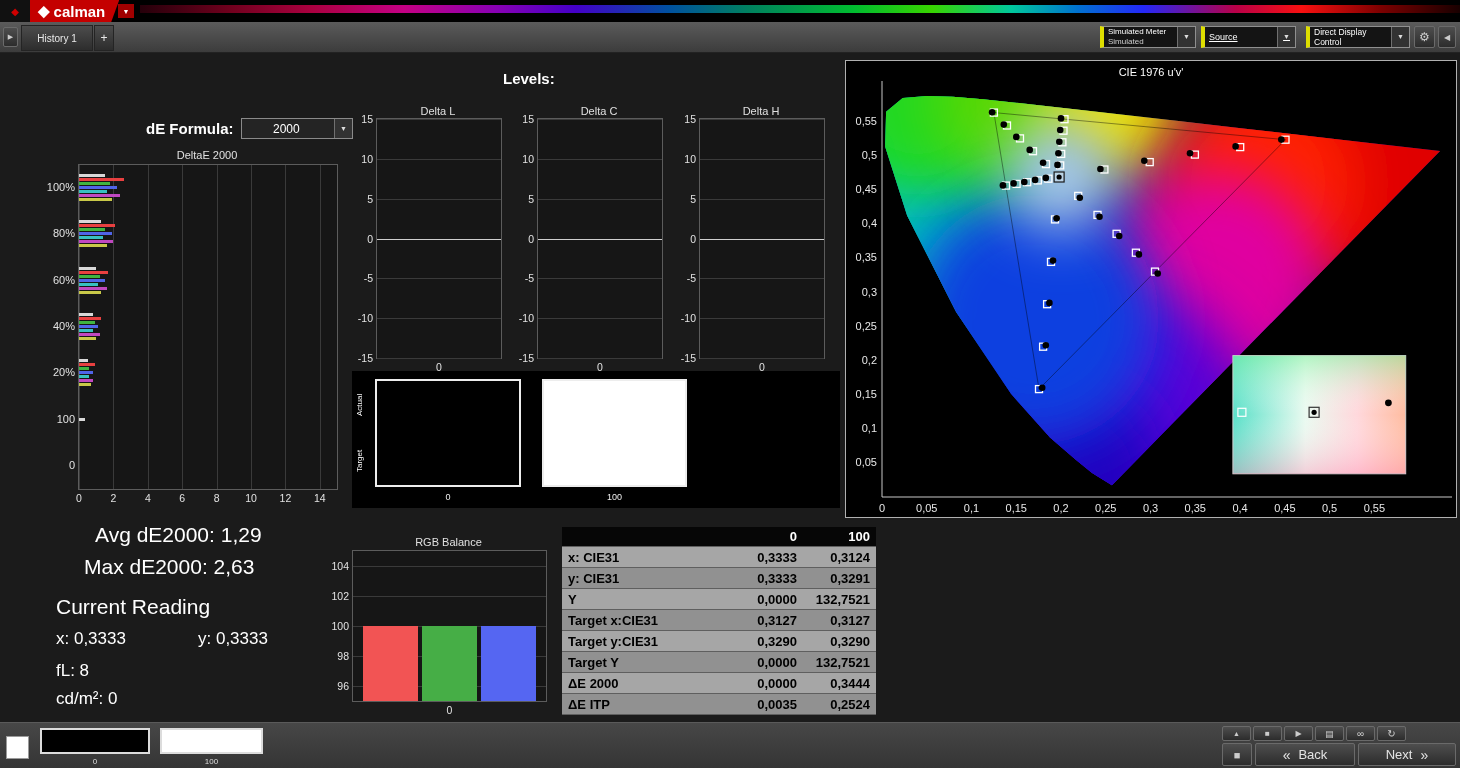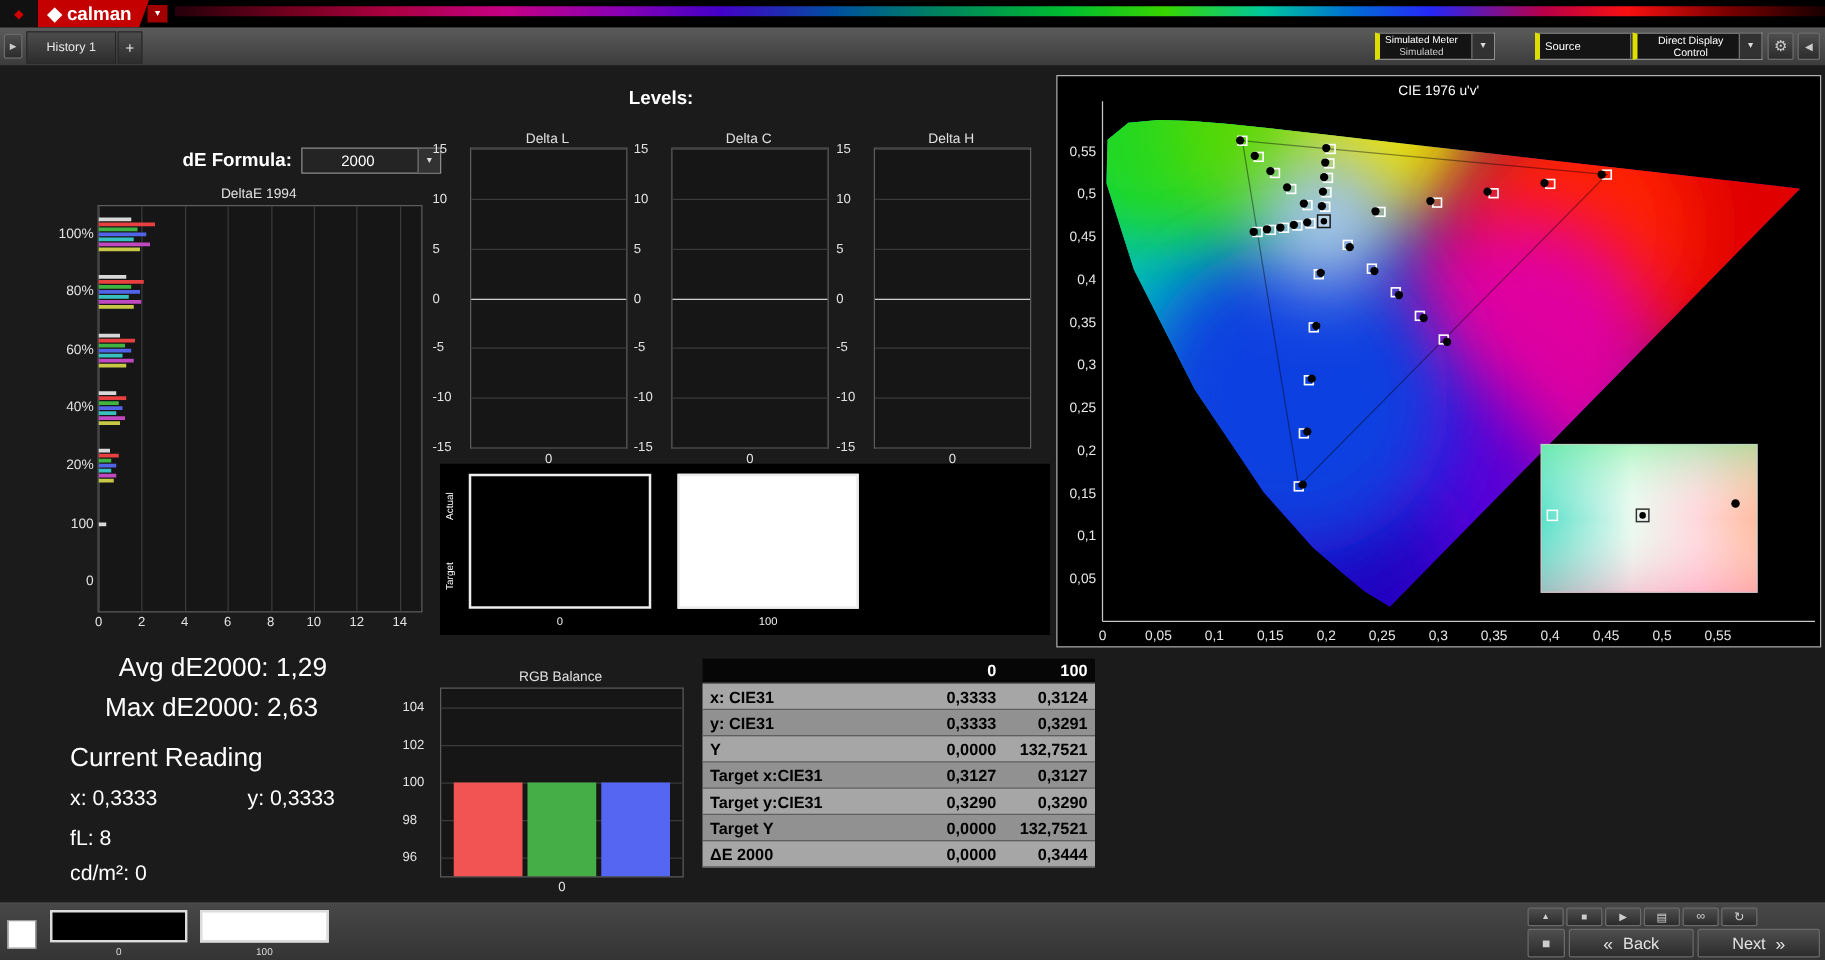--- a/index.html
+++ b/index.html
@@ -7,42 +7,42 @@
 
   
   #topbar{position:absolute;left:0;top:0;width:1460px;height:22px;background:#000;}
   #spectrum{position:absolute;left:140px;right:0;top:5px;height:8px;
     background:linear-gradient(90deg,#25000a 0%,#72001e 7%,#aa0040 13%,#c40084 20%,#8800b4 27%,#4400c8 33%,#0050a0 40%,#008060 46%,#00bc30 54%,#38d400 60%,#00c89c 66%,#0072d0 71%,#2428f8 76%,#b80048 83%,#f81010 88%,#7c0000 94%,#180000 100%);}
   #logo-chip{position:absolute;left:0;top:0;width:30px;height:22px;background:#111;display:flex;align-items:center;justify-content:center;color:#d00000;font-size:10px;}
   #logo{position:absolute;left:30px;top:0;height:22px;padding:0 14px 0 8px;background:#c40000;color:#fff;display:flex;align-items:center;gap:4px;font-size:15px;font-weight:bold;clip-path:polygon(0 0,100% 0,91% 100%,0 100%);}
   #logo-menu{position:absolute;left:118px;top:4px;width:16px;height:14px;background:#a00000;color:#fff;font-size:7px;display:flex;align-items:center;justify-content:center;}
 
   
-  #tabbar{position:absolute;left:0;top:22px;width:1460px;height:30px;background:linear-gradient(#5b5b5b,#3c3c3c);border-bottom:1px solid #222;text-align:center;}
+  #tabbar{position:absolute;left:0;top:22px;width:1460px;height:30px;background:linear-gradient(#5b5b5b,#3c3c3c);border-bottom:1px solid #222;}
   #tab-nav{position:absolute;left:3px;top:4px;width:15px;height:20px;}
   .tab{position:absolute;top:3px;height:26px;box-sizing:border-box;background:linear-gradient(#4c4c4c,#2d2d2d);border:1px solid #242424;color:#e8e8e8;font-size:10px;display:flex;align-items:center;justify-content:center;}
   .tbtn{position:absolute;top:4px;height:22px;box-sizing:border-box;background:#141414;border:1px solid #8f8f8f;border-left:4px solid #dede00;color:#fff;display:flex;align-items:center;padding-left:4px;font-size:8px;line-height:1.2;cursor:default;}
   .ddarrow{margin-left:auto;align-self:stretch;display:flex;align-items:center;padding:0 5px;border-left:1px solid #707070;font-size:7px;color:#ddd;background:#323232;}
   .sqbtn{background:linear-gradient(#4e4e4e,#2c2c2c);border:1px solid #6a6a6a;color:#ccc;display:flex;align-items:center;justify-content:center;border-radius:2px;box-sizing:border-box;}
 
   
   #page-title{position:absolute;left:52px;top:60px;font-size:30px;color:#fff;letter-spacing:0.5px;}
   .lbl{position:absolute;color:#fff;font-weight:bold;font-size:15px;}
   .dd{position:absolute;display:flex;align-items:center;background:#242424;border:1px solid #8a8a8a;color:#fff;font-size:12px;padding-left:6px;height:21px;box-sizing:border-box;}
 
   
   .plot{position:absolute;border:1px solid #5c5c5c;background:#161616;}
   .ctitle{position:absolute;text-align:center;font-size:11px;color:#e0e0e0;}
   .vgrid{position:absolute;top:0;bottom:0;width:1px;background:#3a3a3a;}
   .hgrid{position:absolute;left:0;right:0;height:1px;background:#3a3a3a;}
   .zline{position:absolute;left:0;right:0;height:1px;background:#cfcfcf;}
   .hbar{position:absolute;left:0;height:3px;}
   .bar{position:absolute;bottom:0;}
   .catlab{position:absolute;left:-42px;width:38px;text-align:right;font-size:11px;color:#e2e2e2;}
-  .yticklab{position:absolute;left:-31px;width:27px;font-size:10.5px;color:#e2e2e2;}
+  .yticklab{position:absolute;left:-31px;width:27px;text-align:right;font-size:10.5px;color:#e2e2e2;}
   .xticklab{position:absolute;top:100%;margin-top:3px;width:24px;text-align:center;font-size:10.5px;color:#e2e2e2;}
 
   
   #swatch-panel{position:absolute;left:352px;top:371px;width:488px;height:137px;background:#000;}
   .vlabel{position:absolute;left:3px;width:12px;color:#fff;font-size:8px;writing-mode:vertical-rl;transform:rotate(180deg);text-align:center;}
   .big-swatch{position:absolute;top:8px;height:108px;box-sizing:border-box;border:2px solid #ededed;}
   .swatch-cap{position:absolute;top:121px;font-size:9px;color:#eee;text-align:center;}
 
   
   #cie-panel{position:absolute;left:845px;top:60px;width:612px;height:458px;background:#000;border:1px solid #b0b0b0;box-sizing:border-box;}
@@ -87,21 +87,21 @@
     <div class="tab" style="left:21px;width:72px;">History 1</div>
     <div class="tab" style="left:94px;width:20px;font-size:12px;">+</div>
 
     <div class="tbtn" style="left:1100px;width:96px;">
       <span style="display:flex;flex-direction:column;">
         <span>Simulated Meter</span>
         <span style="color:#cfcfcf">Simulated</span>
       </span>
       <span class="ddarrow">▼</span>
     </div>
-    <div class="tbtn" style="left:1228px;width:95px;font-size:9px;">
+    <div class="tbtn" style="left:1201px;width:95px;font-size:9px;text-decoration:underline;">
       <span>Source</span>
       <span class="ddarrow">▼</span>
     </div>
     <div class="tbtn" style="left:1306px;width:104px;font-size:8.5px;">
       <span>Direct Display Control</span>
       <span class="ddarrow">▼</span>
     </div>
     <div class="sqbtn" style="position:absolute;left:1414px;top:4px;width:21px;height:22px;font-size:12px;">
         <span>⚙</span>
       </div>
@@ -110,21 +110,21 @@
       </div>
   </div>
 
   <div class="lbl" style="left:503px;top:70px;">Levels:</div>
   <div class="lbl" style="left:146px;top:120px;">dE Formula:</div>
   <div class="dd" style="left:241px;top:118px;width:112px;padding-left:31px;">
     <span>2000</span>
     <span class="ddarrow">▼</span>
   </div>
 
-  <div class="ctitle" style="left:78px;top:149px;width:258px;">DeltaE 1994</div>
+  <div class="ctitle" style="left:78px;top:149px;width:258px;">DeltaE 2000</div>
   <div id="deltae-plot" class="plot" style="left:78px;top:164px;width:258px;height:324px;">
       <div class="vgrid" style="left:0.0px"></div>
       <div class="xticklab" style="left:-12.0px">0</div>
       <div class="vgrid" style="left:34.4px"></div>
       <div class="xticklab" style="left:22.4px">2</div>
       <div class="vgrid" style="left:68.8px"></div>
       <div class="xticklab" style="left:56.8px">4</div>
       <div class="vgrid" style="left:103.2px"></div>
       <div class="xticklab" style="left:91.2px">6</div>
       <div class="vgrid" style="left:137.6px"></div>
@@ -441,20 +441,25 @@
       <div class="trow odd">
         <div class="tlabel">Target Y</div>
         <div class="tval">0,0000</div>
         <div class="tval">132,7521</div>
       </div>
       <div class="trow even">
         <div class="tlabel">ΔE 2000</div>
         <div class="tval">0,0000</div>
         <div class="tval">0,3444</div>
       </div>
+      <div class="trow odd">
+        <div class="tlabel">ΔE ITP</div>
+        <div class="tval">0,0035</div>
+        <div class="tval">0,2524</div>
+      </div>
     </div>
 
   <div id="bottombar">
     <div style="position:absolute;left:6px;top:13px;width:21px;height:21px;background:#fff;border:1px solid #9a9a9a;"></div>
     <div class="bot-swatch" style="left:40px;width:110px;background:#000;"></div>
     <div class="bot-cap" style="left:40px;width:110px;">0</div>
     <div class="bot-swatch" style="left:160px;width:103px;background:#fff;"></div>
     <div class="bot-cap" style="left:160px;width:103px;">100</div>
 
     <div class="sqbtn" style="position:absolute;left:1222px;top:3px;width:29px;height:15px;font-size:7px;">

